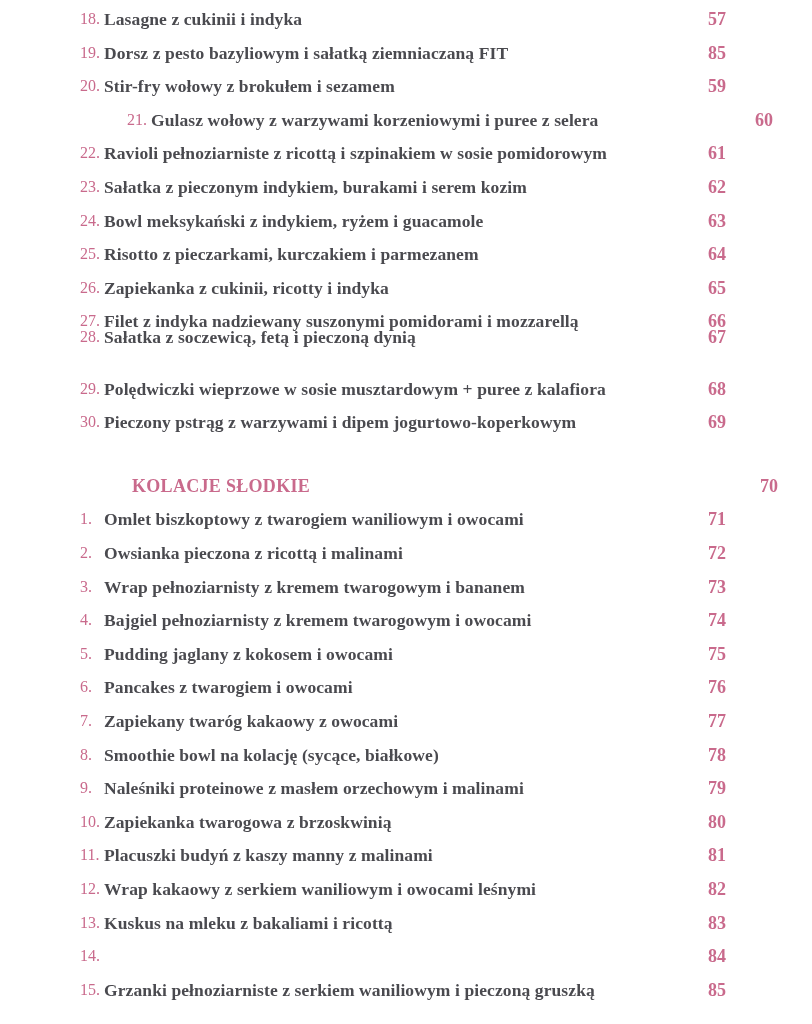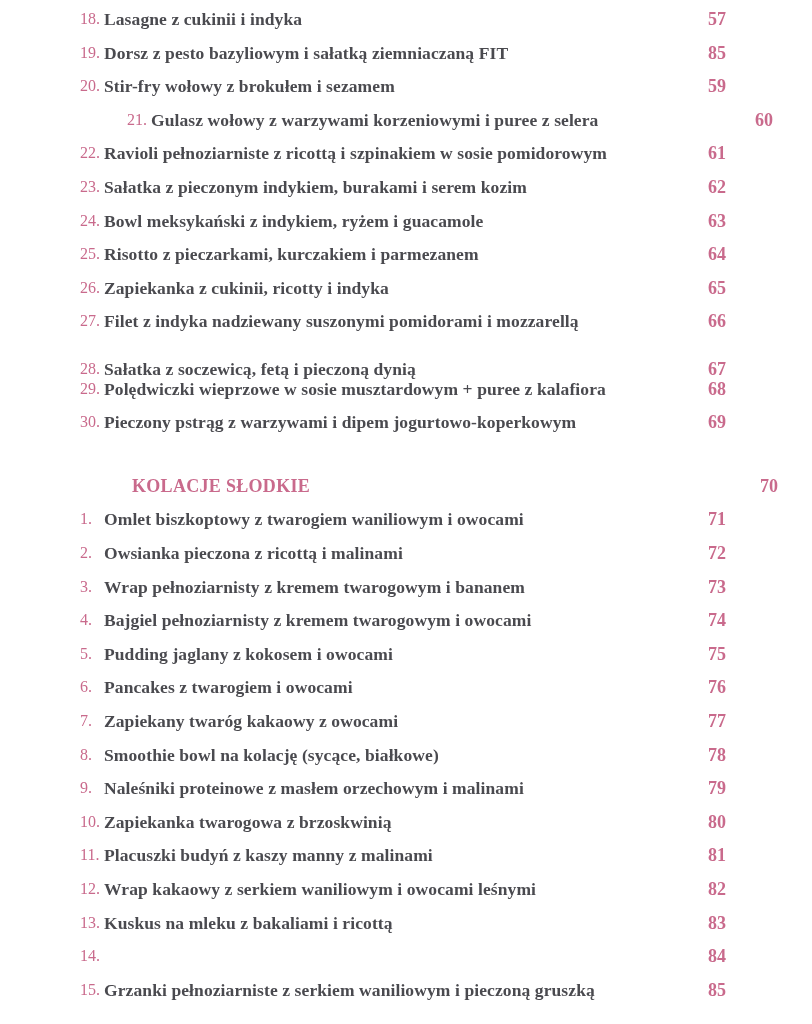--- a/index.html
+++ b/index.html
@@ -65,21 +65,21 @@
     <div class="row" style="top: 270.8px;">
       <span class="num">26.</span>
       <span class="title">Zapiekanka z cukinii, ricotty i indyka</span>
       <span class="page">65</span>
     </div>
     <div class="row" style="top: 304.4px;">
       <span class="num">27.</span>
       <span class="title">Filet z indyka nadziewany suszonymi pomidorami i mozzarellą</span>
       <span class="page">66</span>
     </div>
-    <div class="row" style="top: 352px;">
+    <div class="row" style="top: 320px;">
       <span class="num">28.</span>
       <span class="title">Sałatka z soczewicą, fetą i pieczoną dynią</span>
       <span class="page">67</span>
     </div>
     <div class="row" style="top: 371.6px;">
       <span class="num">29.</span>
       <span class="title">Polędwiczki wieprzowe w sosie musztardowym + puree z kalafiora</span>
       <span class="page">68</span>
     </div>
     <div class="row" style="top: 405.2px; padding-left: 30px;">

